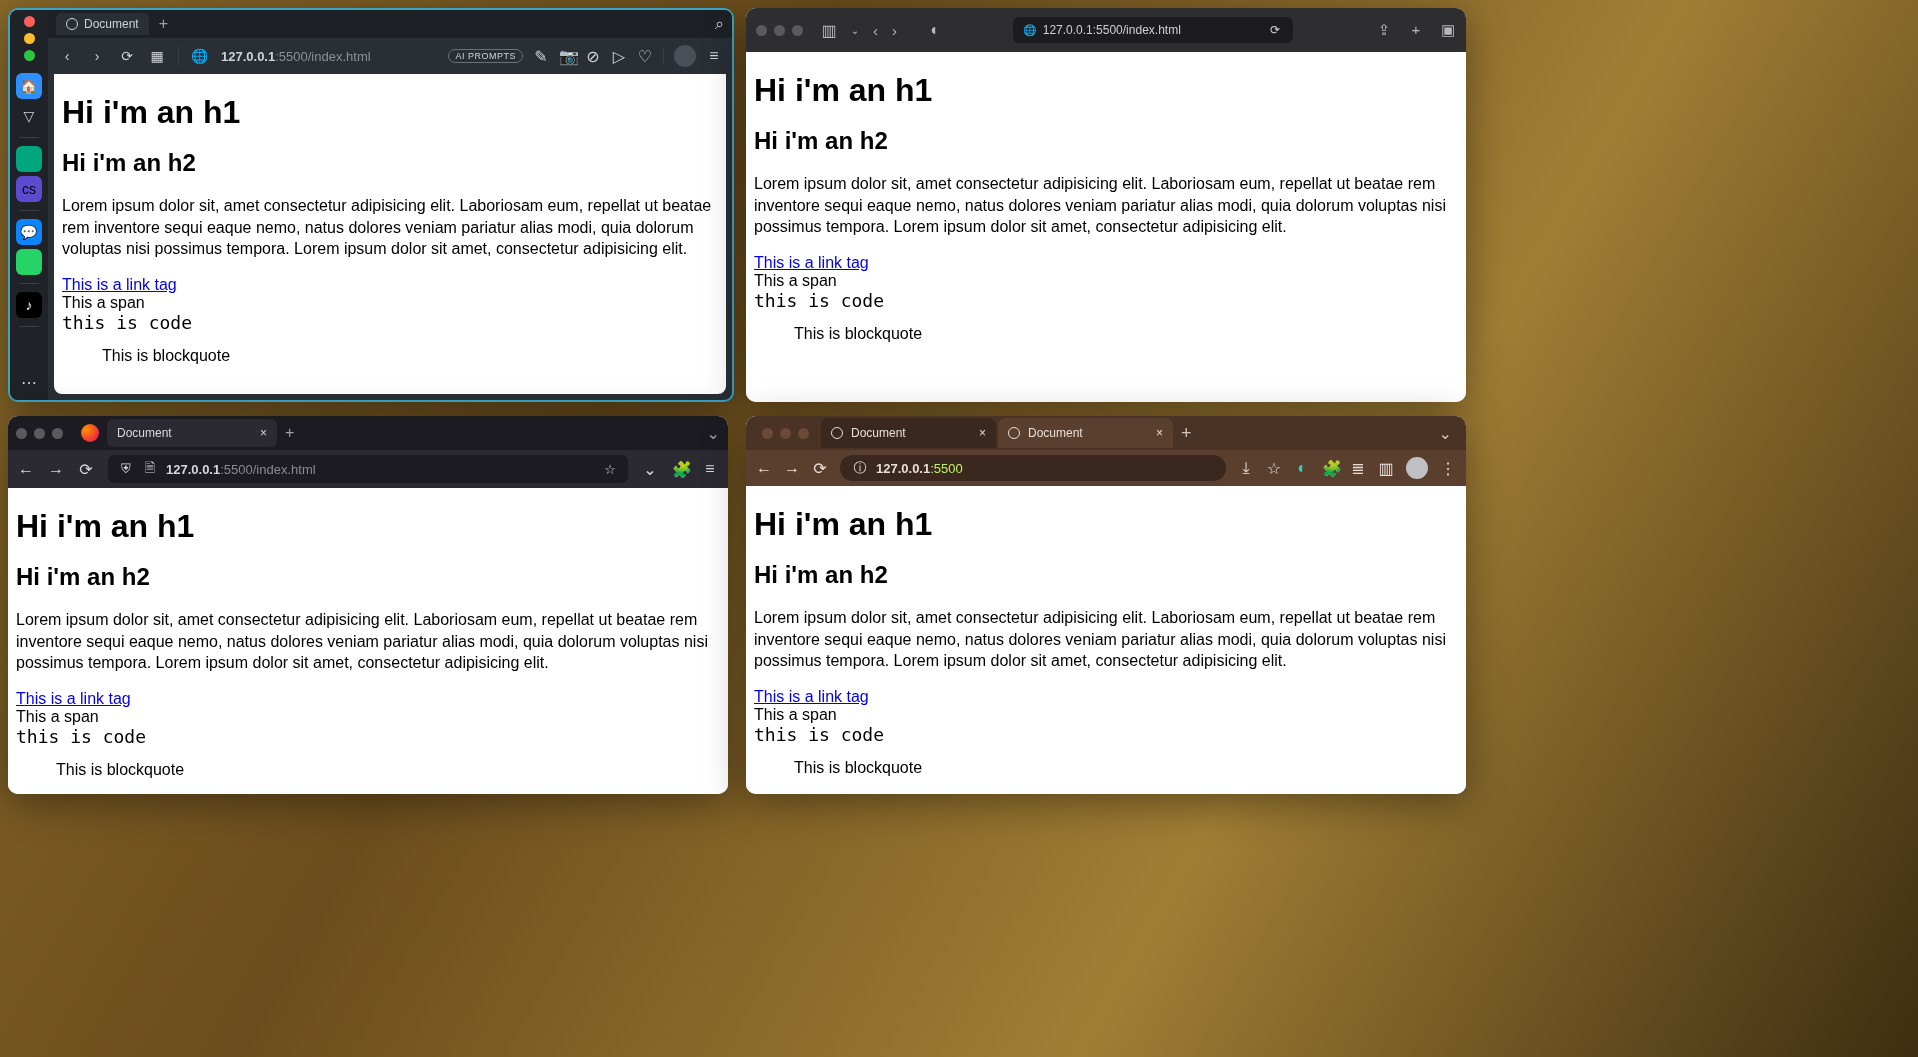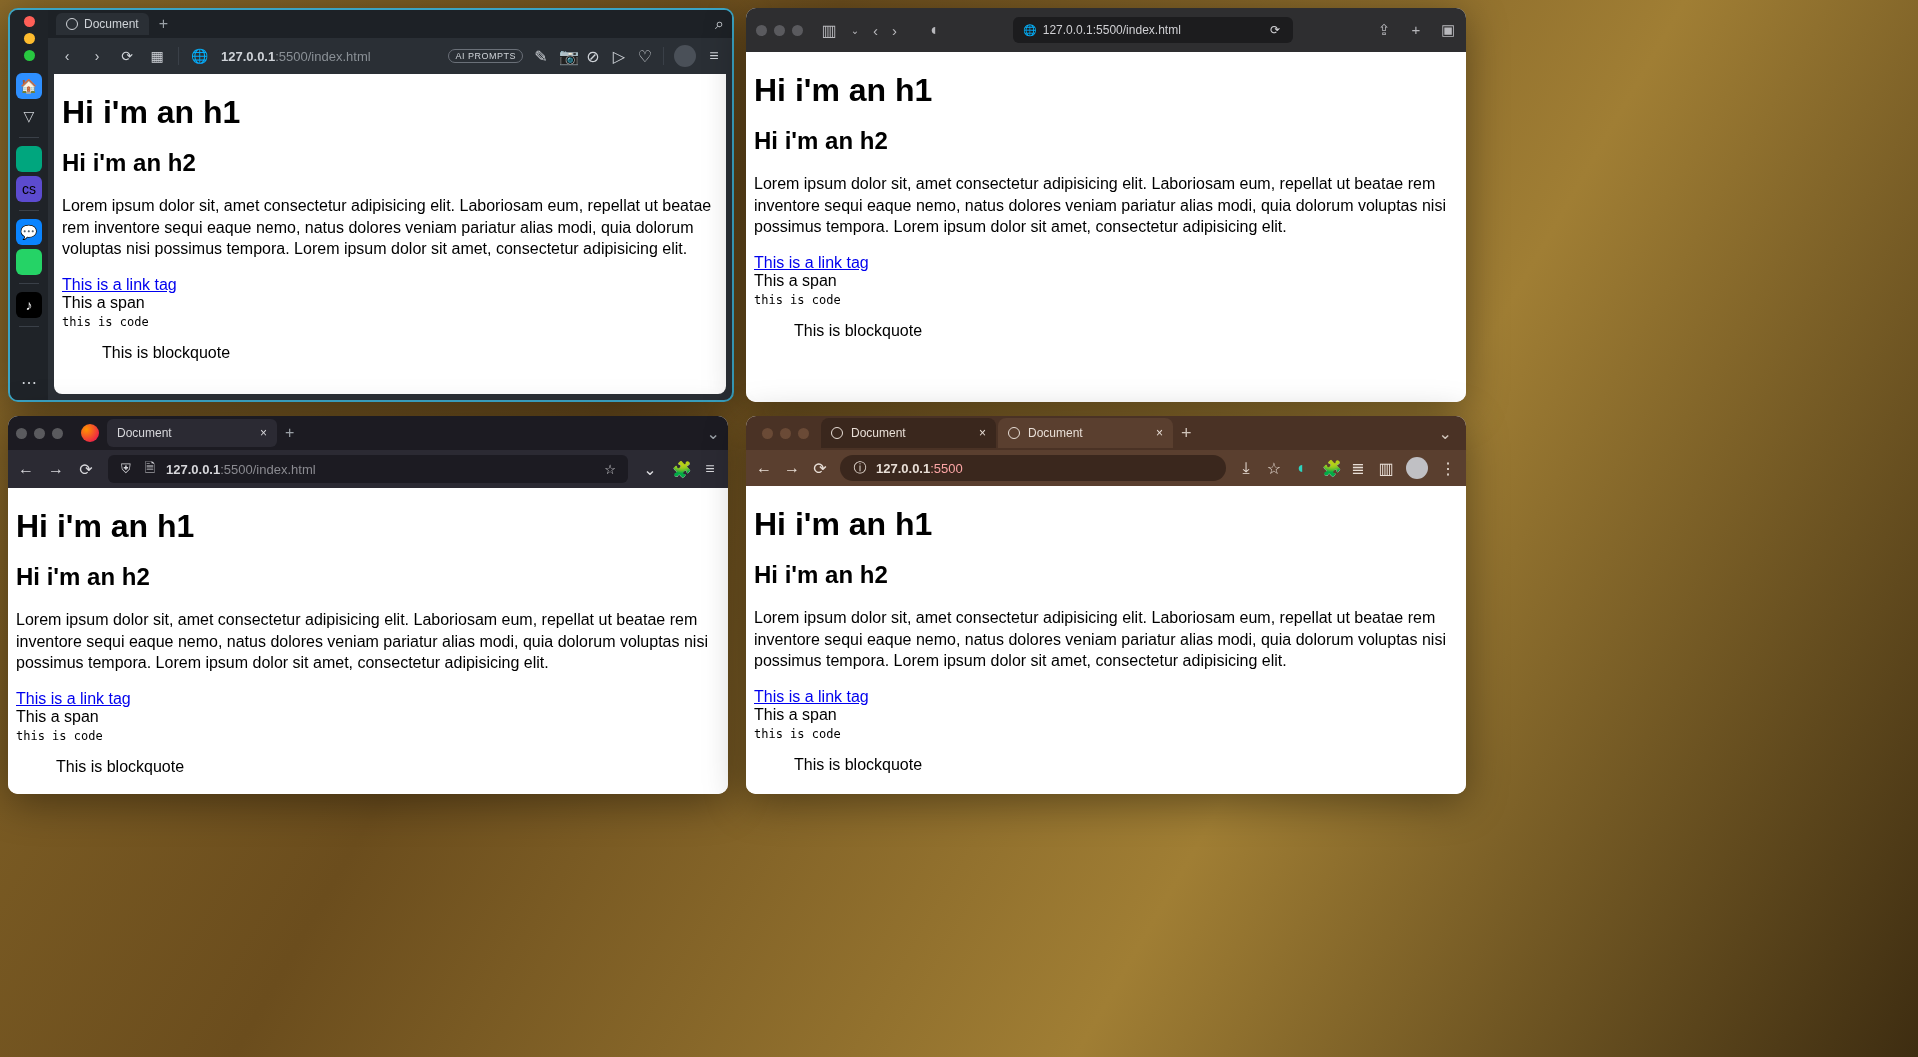--- a/index.html
+++ b/index.html
@@ -18,21 +18,21 @@
   #firefox { left:8px;   top:416px; width:720px; height:378px; }
   #chrome  { left:746px; top:416px; width:720px; height:378px; }
 
   
   .page { background:#fff; padding:10px 8px; font-family:"Times New Roman",serif; color:#000; }
   .page h1 { font-size:32px; font-weight:700; margin:10px 0 18px; }
   .page h2 { font-size:24px; font-weight:700; margin:0 0 18px; }
   .page p  { font-size:16px; line-height:1.35; margin-bottom:16px; }
   .page a  { color:#0000ee; text-decoration:underline; font-size:16px; }
   .page .span-line { font-size:16px; }
-  .page code { font-family:Menlo,Consolas,monospace; font-size:12px; }
+  .page code { font-family:Menlo,Consolas,monospace; font-size:18px; }
   .page blockquote { margin:14px 0 0 40px; font-size:16px; }
 
   
   #arc { display:flex; background:#2a2f35; }
   .arc-side { width:38px; background:#1f2328; display:flex; flex-direction:column; align-items:center; padding-top:6px; gap:4px; }
   .traffic { display:flex; flex-direction:column; gap:6px; margin-bottom:8px; }
   .dot { width:11px; height:11px; border-radius:50%; }
   .red{background:#ff5f57}.yellow{background:#febc2e}.green{background:#28c840}
   .arc-side .iconsq { width:26px; height:26px; border-radius:6px; display:flex; align-items:center; justify-content:center; font-size:14px; }
   .iconsq.blue{background:#2e8fff}.iconsq.greenai{background:#00a67e}.iconsq.purple{background:#5c4bcf}
@@ -85,21 +85,21 @@
   .ch-traffic{display:flex;gap:7px;margin:0 10px}
   .ch-traffic .dot{background:#6a4a36}
   .ch-tab{height:30px;border-radius:8px 8px 0 0;display:flex;align-items:center;gap:8px;padding:0 10px;color:#e8ded6;font-size:12px;min-width:175px;justify-content:space-between}
   .ch-tab .favicon{width:12px;height:12px;border-radius:50%;border:1.5px solid #e8ded6}
   .ch-tab.inactive{background:#3a271d}
   .ch-tab.active{background:#5a3f2f}
   .ch-plus{color:#d0c4ba;font-size:18px;margin-left:6px}
   .ch-chev{margin-left:auto;color:#d0c4ba;margin-right:8px}
   .ch-tool{height:36px;background:#5a3f2f;display:flex;align-items:center;padding:0 10px;gap:12px;color:#e8ded6}
   .ch-url{flex:1;background:#3a271d;border-radius:14px;height:26px;display:flex;align-items:center;gap:8px;padding:0 12px;font-size:13px}
-  .ch-url .dim{color:#fca5a5}
+  .ch-url .dim{color:#bef264}
   .ch-right{display:flex;gap:12px;align-items:center}
   .ch-avatar{width:22px;height:22px;border-radius:50%;background:#c0c0c4}
   #chrome .page{flex:1}
 
   .ico{display:inline-block;width:16px;text-align:center}
 </style>
 </head>
 <body>
 
 <div id="arc" class="browser">

